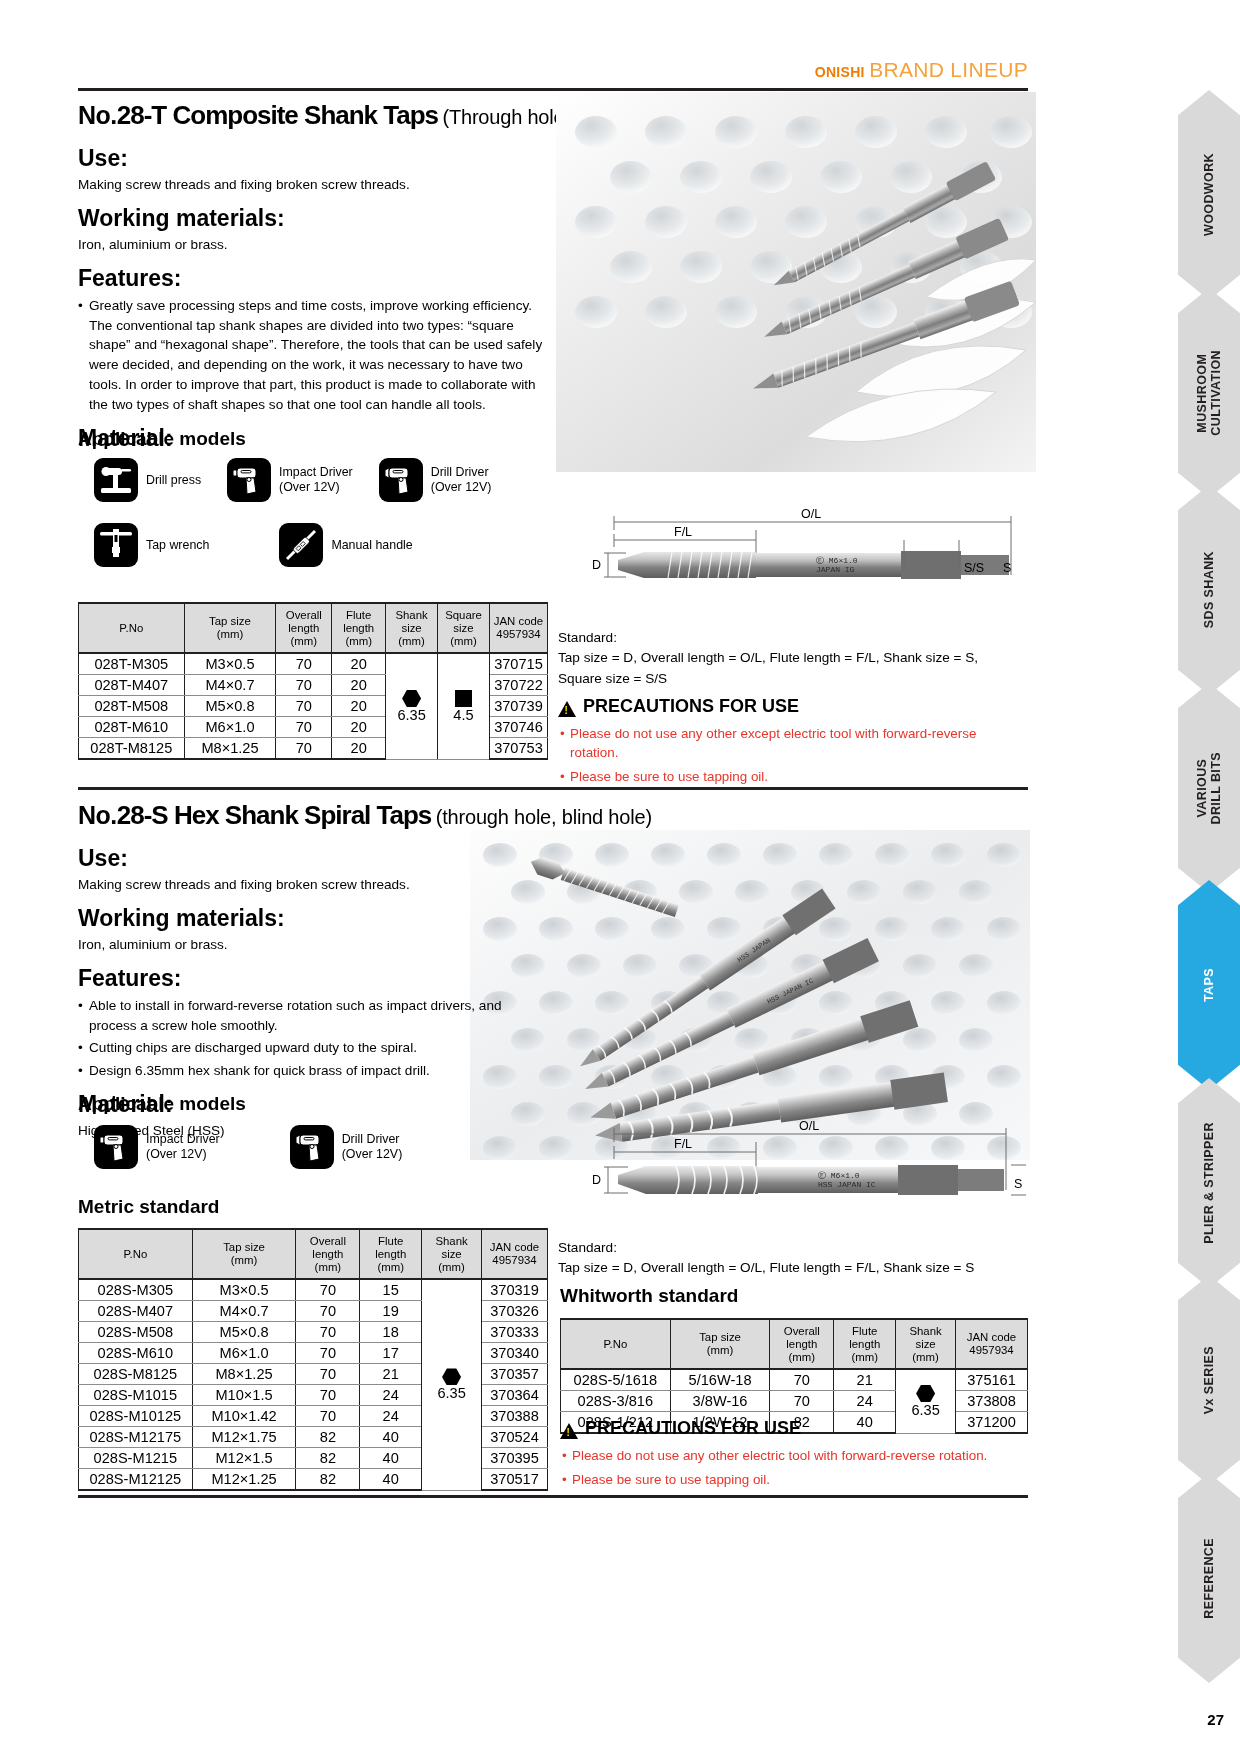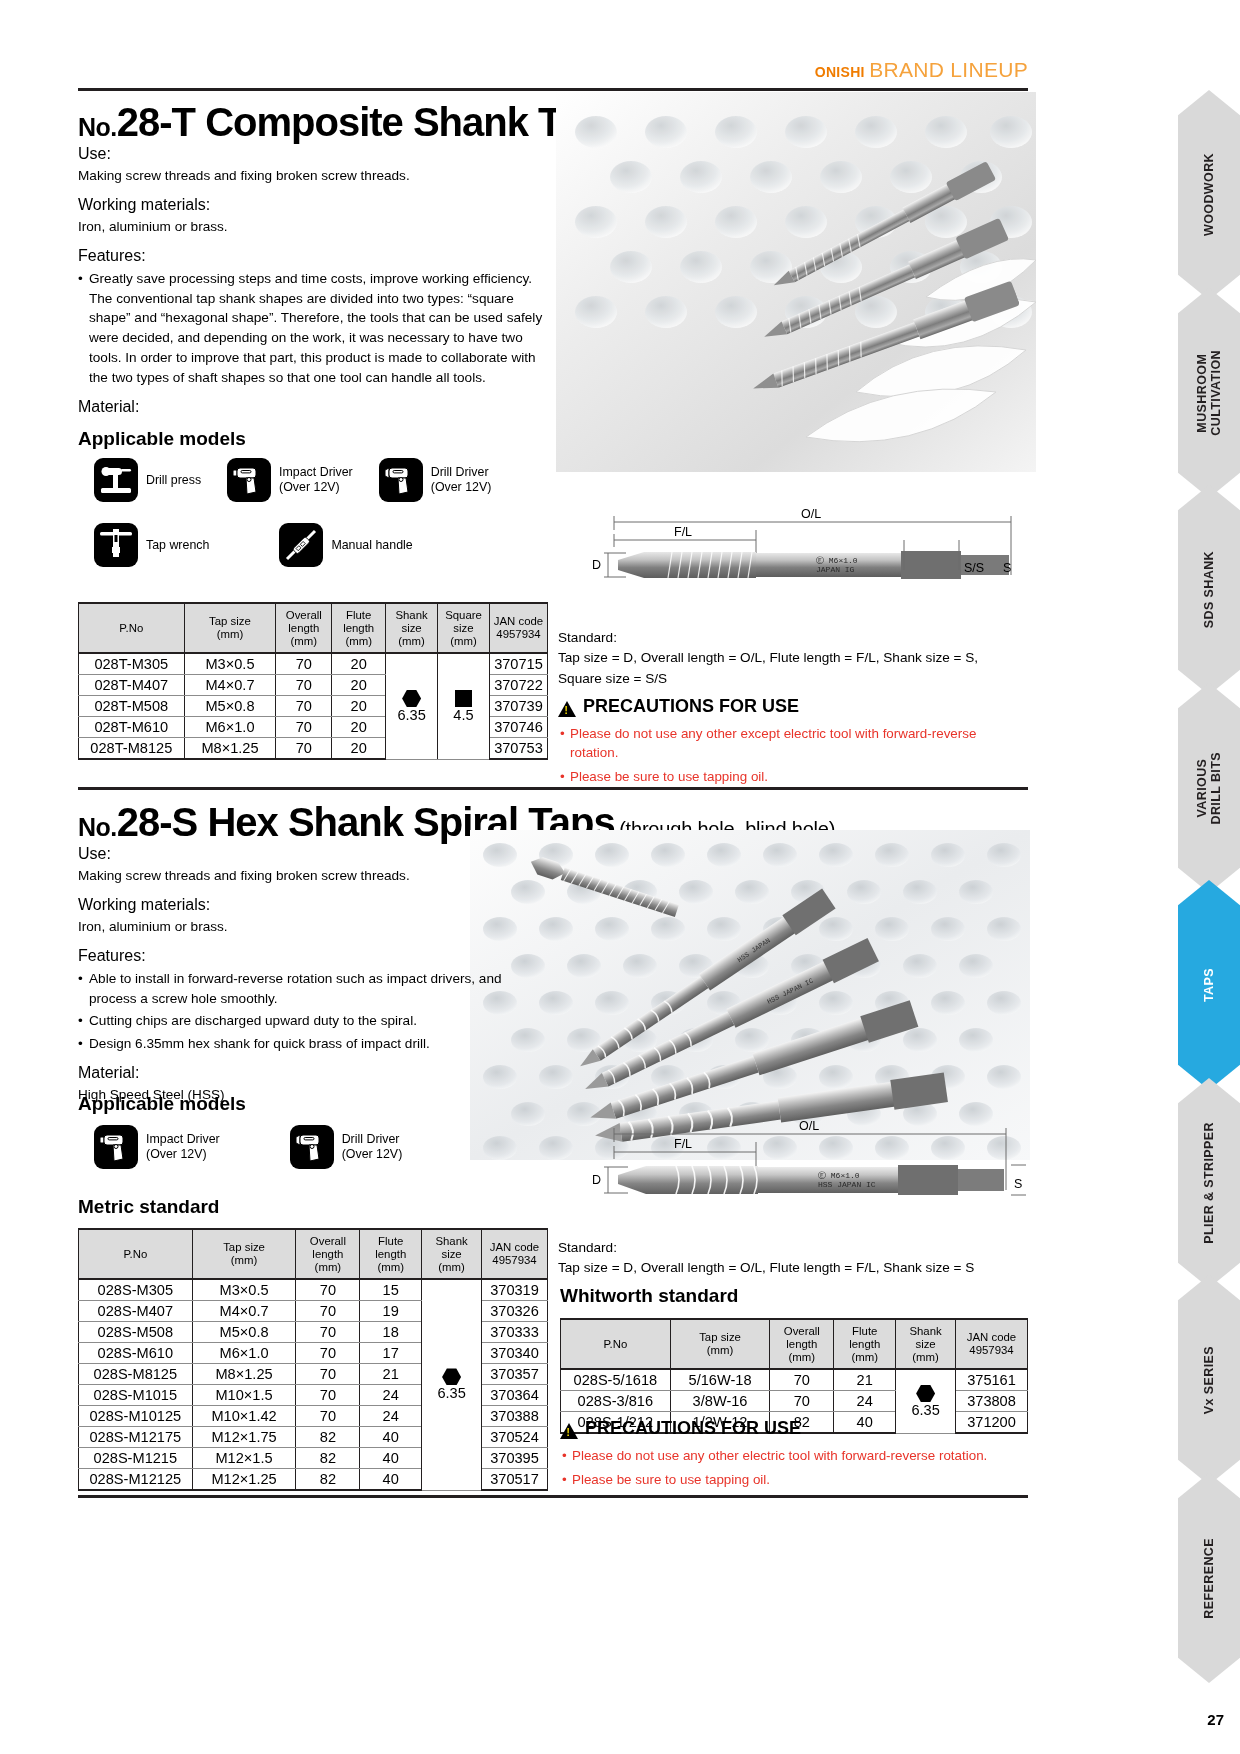--- a/index.html
+++ b/index.html
@@ -38,25 +38,25 @@
   }
   #brand-header .b1 { color:#f07c00; font-weight:bold; font-size:14px; letter-spacing:0.3px; }
   #brand-header .b2 { color:#f5a23c; font-weight:normal; font-size:21px; letter-spacing:0.3px; }
   .rule-top {
     position:absolute; left:78px; width:950px; height:3px; background:#231f20;
   }
 
   
   .sec-title { position:absolute; left:78px; white-space:nowrap; }
   .sec-title .no { font-size:25px; font-weight:bold; letter-spacing:-0.5px; }
-  .sec-title .big { font-size:40px; font-weight:bold; letter-spacing:-1.0px; }
+  .sec-title .big { font-size:26px; font-weight:bold; letter-spacing:-1.0px; }
   .sec-title .paren { font-size:20px; font-weight:normal; letter-spacing:-0.2px; }
 
   
-  .h-sub { font-size:16px; font-weight:normal; }
+  .h-sub { font-size:23px; font-weight:bold; }
   .p-body { font-size:13.6px; line-height:1.46; }
   .bullet { display:flex; font-size:13.6px; line-height:1.46; }
   .bullet .dot { width:11px; flex:0 0 11px; }
   .blk { position:absolute; left:78px; }
 
   
   .models { position:absolute; left:94px; display:block; }
   .model-row { display:flex; align-items:center; }
   .model-item { display:flex; align-items:center; margin-right:26px; }
   .ico {

